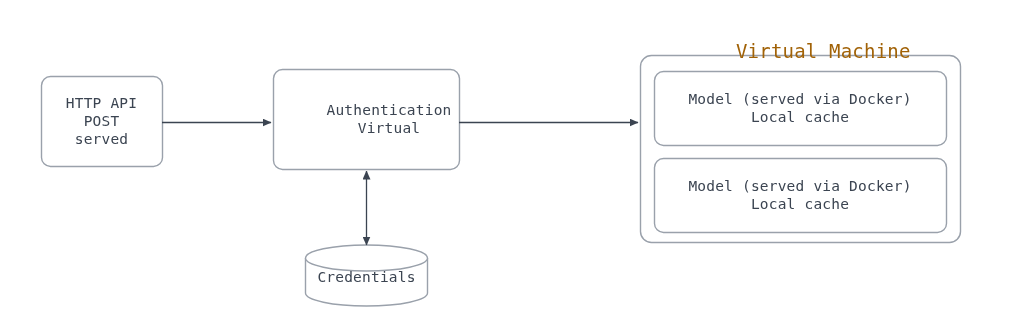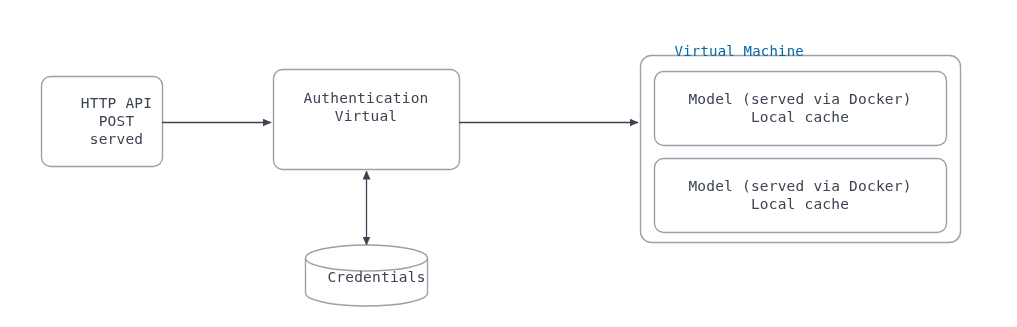--- a/index.html
+++ b/index.html
@@ -31,25 +31,26 @@
     text-align: center;
     color: #3b4451;
     font-size: 14.5px;
     line-height: 18px;
     letter-spacing: 0.2px;
     white-space: pre;
     pointer-events: none;
   }
   .free-label {
     position: absolute;
-    color: #0369a1;
-    font-size: 14px;
+    color: #a16207;
+    font-size: 19px;
     line-height: 18px;
     letter-spacing: 0.2px;
     white-space: pre;
+    text-align: center;
   }
 </style>
 </head>
 <body>
 
 <div id="diagram-canvas">
 
   <svg id="diagram-svg" viewBox="0 0 1017 327" xmlns="http://www.w3.org/2000/svg">
     <defs>
       <marker id="arrowhead" markerWidth="9" markerHeight="8" refX="8.5" refY="4" orient="auto" markerUnits="userSpaceOnUse">
@@ -81,38 +82,38 @@
 
     <line x1="459" y1="122.5" x2="638" y2="122.5" stroke="#3b4451" stroke-width="1.3" marker-end="url(#arrowhead)"></line>
 
     <line x1="366.5" y1="171" x2="366.5" y2="245" stroke="#3b4451" stroke-width="1.3" marker-end="url(#arrowhead)" marker-start="url(#arrowhead-start)"></line>
   </svg>
 
   <div class="free-label" style="left:640px; top:24px; width:320px;">
     <span>Virtual Machine</span>
   </div>
 
-  <div class="node-label" style="left:41px; top:76px; width:121px; height:90px;margin-left:15px;">
+  <div class="node-label" style="left:41px; top:76px; width:121px; height:90px;">
     <span>HTTP API</span>
     <span>POST</span>
     <span>served</span>
   </div>
 
-  <div class="node-label" style="left:273px; top:57px; width:186px; height:100px;">
+  <div class="node-label" style="left:273px; top:69px; width:186px; height:100px;padding-left:23px;">
     <span>Authentication</span>
     <span>Virtual</span>
   </div>
 
   <div class="node-label" style="left:654px; top:71px; width:292px; height:74px;">
     <span>Model (served via Docker)</span>
     <span>Local cache</span>
   </div>
 
   <div class="node-label" style="left:654px; top:158px; width:292px; height:74px;">
     <span>Model (served via Docker)</span>
     <span>Local cache</span>
   </div>
 
-  <div class="node-label" style="left:315px; top:262px; width:123px; height:30px;">
+  <div class="node-label" style="left:305px; top:262px; width:123px; height:30px;">
     <span>Credentials</span>
   </div>
 
 </div>
 
 </body></html>

